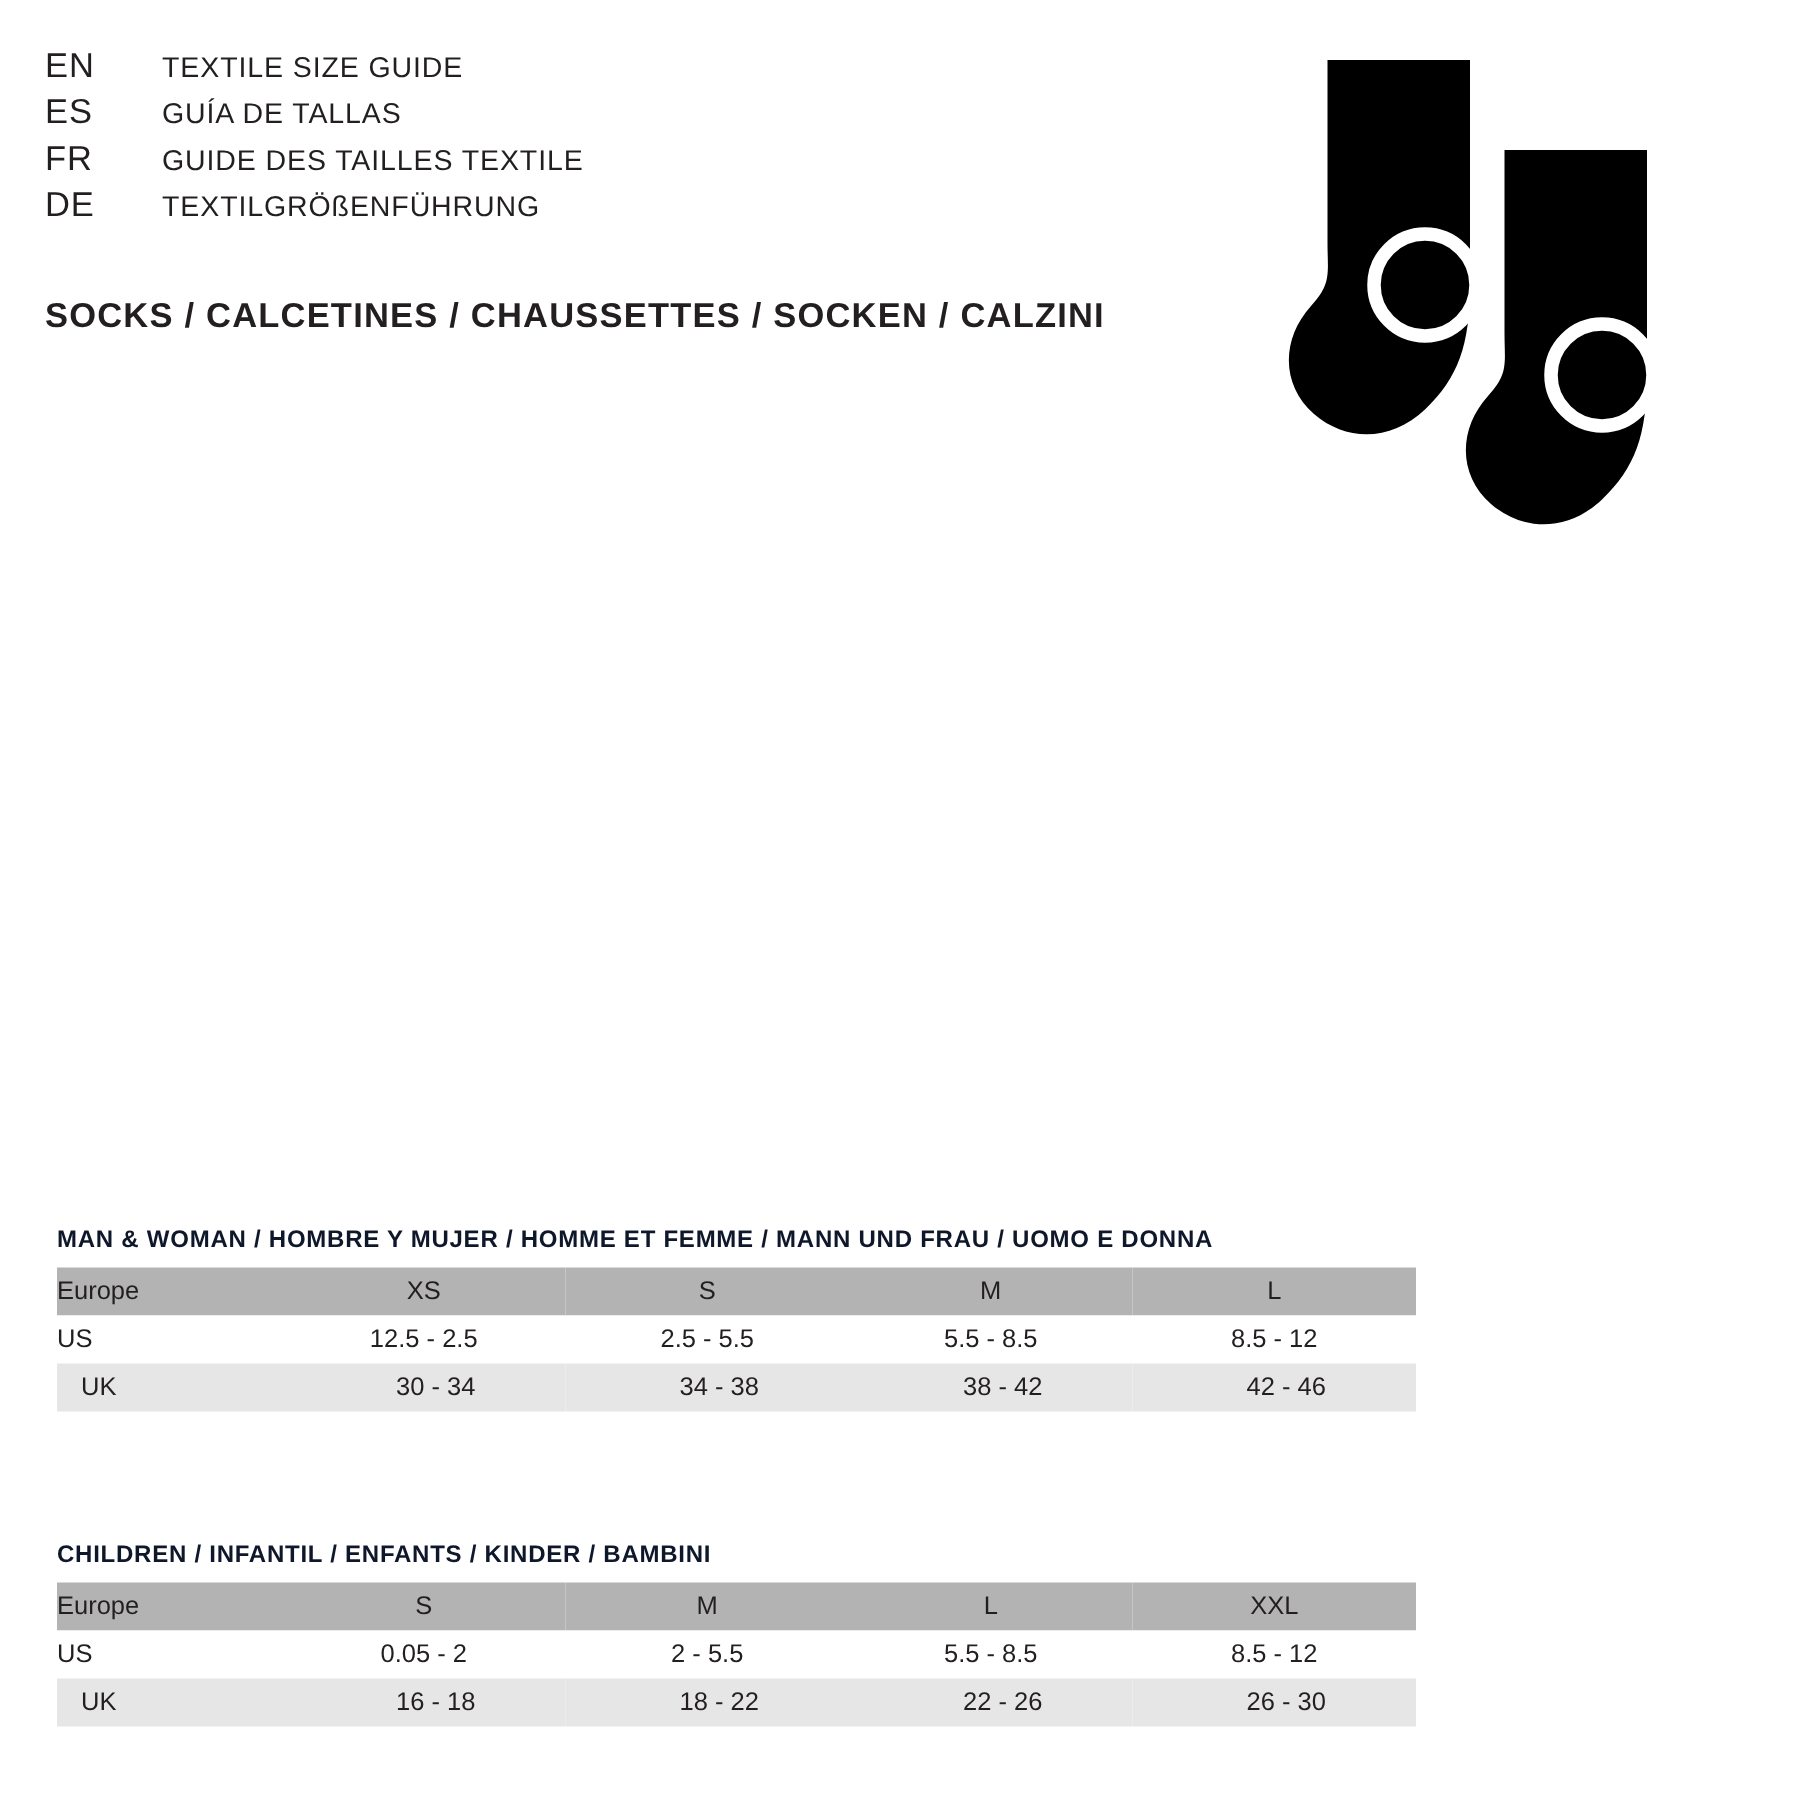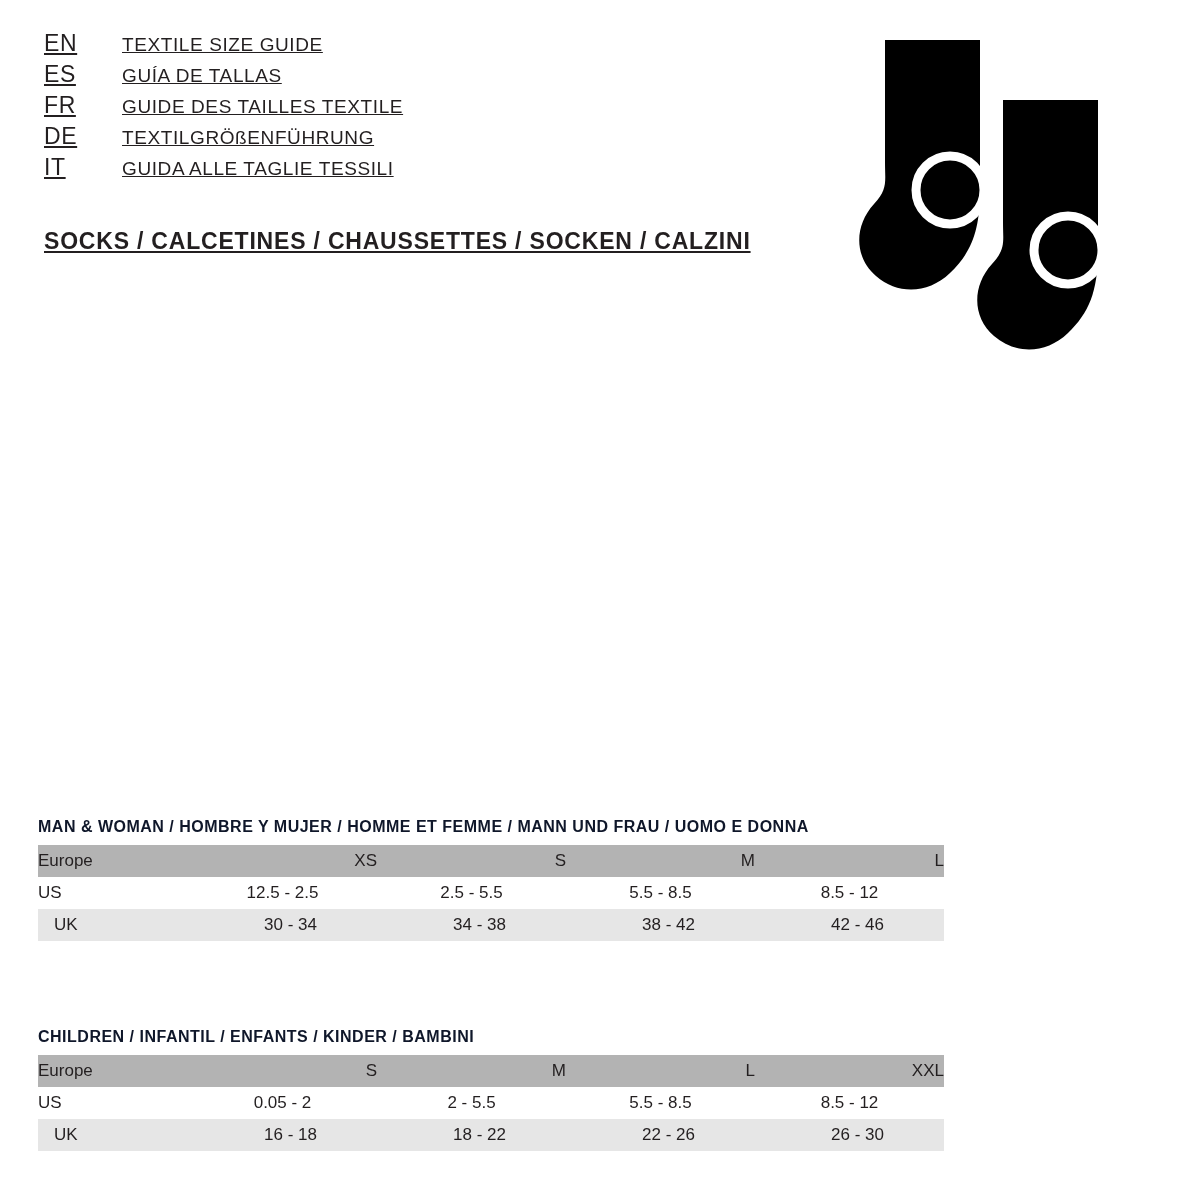--- a/index.html
+++ b/index.html
@@ -12,24 +12,23 @@
     background: #ffffff;
     font-family: "Liberation Sans", sans-serif;
     color: #231f20;
     position: relative;
     overflow: hidden;
   }
 
   
   .header {
     position: absolute;
-    left: 44px;
+    left: 30px;
     top: 30px;
     width: 760px;
-    text-decoration: underline;
   }
   .lang-row {
     display: flex;
     align-items: baseline;
     height: 31px;
   }
   .lang-code {
     width: 78px;
     font-size: 23px;
     letter-spacing: 0.6px;
@@ -102,21 +101,20 @@
     width: 150px;
     padding-left: 8px;
     text-align: left;
   }
   td.value-cell {
     text-align: center;
     width: 189px;
   }
   tr.head-row td.value-cell {
     font-weight: 400;
-    text-align: right;
   }
 </style>
 </head>
 <body>
 
 <div class="header">
 
   <div class="lang-row">
     <span class="lang-code">EN</span>
     <span class="lang-text">TEXTILE SIZE GUIDE</span>
@@ -130,24 +128,20 @@
   <div class="lang-row">
     <span class="lang-code">FR</span>
     <span class="lang-text">GUIDE DES TAILLES TEXTILE</span>
   </div>
 
   <div class="lang-row">
     <span class="lang-code">DE</span>
     <span class="lang-text">TEXTILGRÖßENFÜHRUNG</span>
   </div>
 
-  <div class="lang-row">
-    <span class="lang-code">IT</span>
-    <span class="lang-text">GUIDA ALLE TAGLIE TESSILI</span>
-  </div>
 
   <div class="product-line">SOCKS / CALCETINES / CHAUSSETTES / SOCKEN / CALZINI</div>
 </div>
 
 <div class="illustration">
   <svg viewBox="0 0 330 330" width="330" height="330" xmlns="http://www.w3.org/2000/svg" aria-hidden="true">
 
     <g>
       <path d="M75 10 h95 v150 c0 40 -8 62 -30 83 c-22 21 -52 22 -74 3 c-22 -19 -22 -50 -2 -72 c14 -15 11 -22 11 -42 Z" fill="#000000"></path>
       <circle cx="140" cy="160" r="34" fill="none" stroke="#ffffff" stroke-width="9"></circle>

